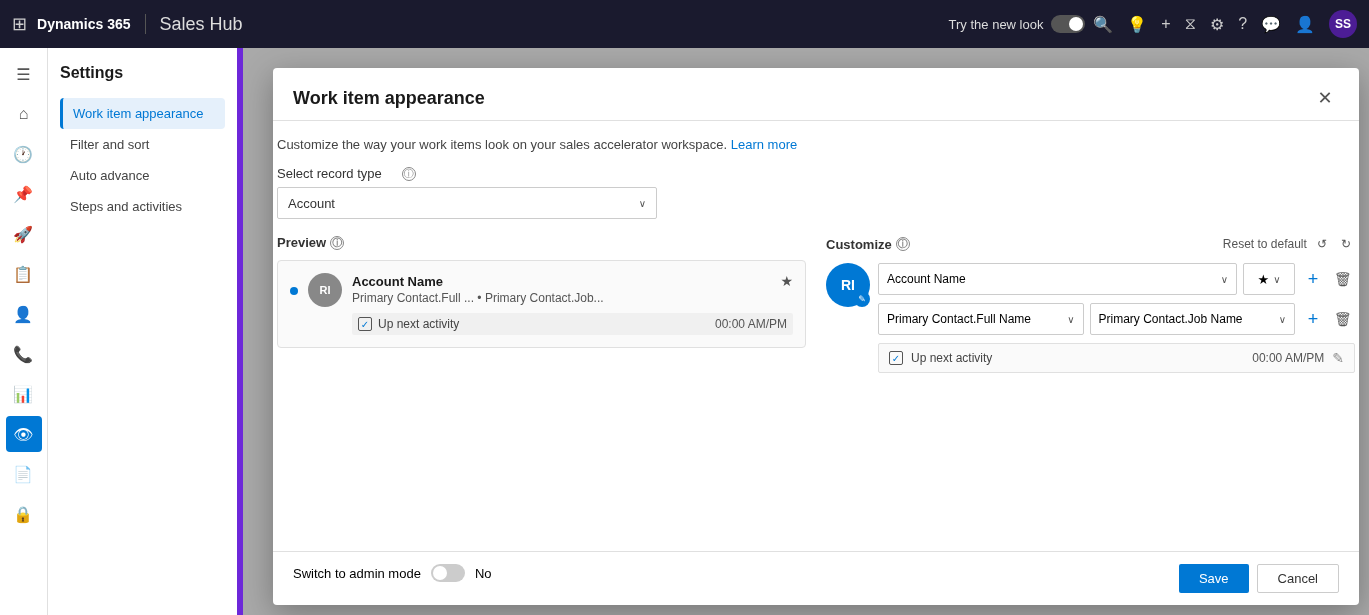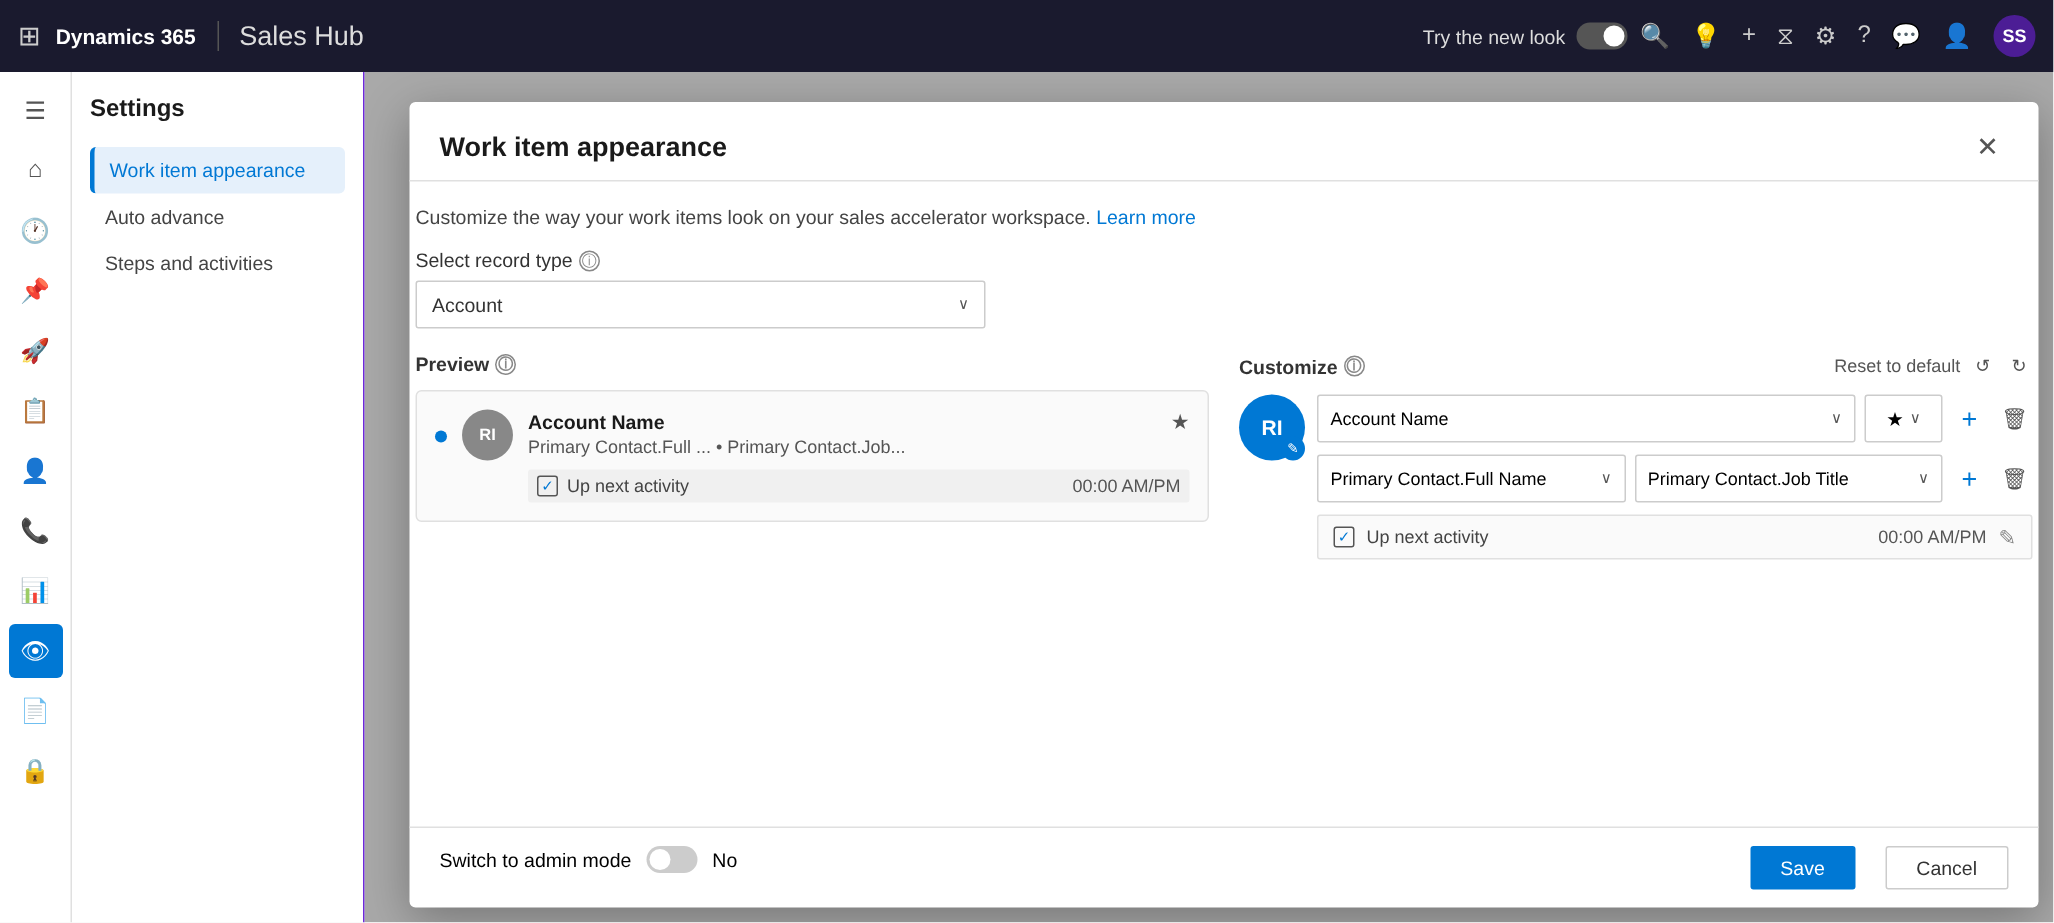--- a/index.html
+++ b/index.html
@@ -32,42 +32,42 @@
 
     
     .main-layout { display: flex; height: calc(615px - 48px); }
 
     
     .sidebar-left { width: 48px; background: #fff; border-right: 1px solid #e0e0e0; display: flex; flex-direction: column; align-items: center; padding-top: 8px; gap: 4px; }
     .sidebar-icon { width: 36px; height: 36px; display: flex; align-items: center; justify-content: center; color: #555; font-size: 16px; border-radius: 4px; cursor: pointer; }
     .sidebar-icon.active { background: #0078d4; color: white; }
 
     
-    .settings-panel { width: 195px; background: #fff; border-right: 1px solid #6d28d9; padding: 16px 12px; }
+    .settings-panel { width: 195px; background: #fff; border-right: 6px solid #6d28d9; padding: 16px 12px; }
     .settings-title { font-size: 16px; font-weight: 600; color: #1a1a1a; margin-bottom: 16px; }
     .settings-menu { list-style: none; }
     .settings-menu li { padding: 8px 10px; font-size: 13px; color: #444; cursor: pointer; border-radius: 4px; }
     .settings-menu li.active { background: #e5f0fb; color: #0078d4; font-weight: 500; border-left: 3px solid #0078d4; }
 
     
     .content-area { flex: 1; position: relative; overflow: hidden; }
     .overlay { position: absolute; top: 0; left: 0; right: 0; bottom: 0; background: rgba(0,0,0,0.3); z-index: 10; }
 
     
     .dialog { position: absolute; top: 20px; left: 30px; right: 10px; bottom: 10px; background: white; border-radius: 4px; box-shadow: 0 8px 32px rgba(0,0,0,0.3); z-index: 20; display: flex; flex-direction: column; }
     .dialog-header { display: flex; align-items: center; justify-content: space-between; padding: 16px 20px 8px; border-bottom: 1px solid #e0e0e0; }
     .dialog-title { font-size: 18px; font-weight: 600; color: #1a1a1a; }
     .dialog-close { width: 28px; height: 28px; display: flex; align-items: center; justify-content: center; cursor: pointer; color: #555; font-size: 18px; border-radius: 4px; }
     .dialog-body { flex: 1; overflow-y: auto; padding: 16px 4px; }
     .dialog-footer { padding: 12px 20px; border-top: 1px solid #e0e0e0; display: flex; align-items: flex-start; justify-content: space-between; }
 
     
     .subtitle { font-size: 13px; color: #444; margin-bottom: 4px; }
     .subtitle a { color: #0078d4; text-decoration: none; }
-    .field-label { font-size: 13px; color: #333; margin-bottom: 6px; display: flex; align-items: center; gap: 4px; }
+    .field-label { font-size: 13px; color: #333; margin-bottom: 6px; display: flex; align-items: center; gap: 20px; }
     .info-icon { width: 14px; height: 14px; border-radius: 50%; border: 1px solid #888; display: inline-flex; align-items: center; justify-content: center; font-size: 10px; color: #888; }
     .select-wrapper { width: 380px; }
     .select-field { width: 100%; height: 32px; border: 1px solid #ccc; border-radius: 2px; padding: 0 10px; display: flex; align-items: center; justify-content: space-between; cursor: pointer; background: white; font-size: 13px; color: #333; }
 
     
     .two-col { display: flex; gap: 20px; margin-top: 16px; }
     .col-left { flex: 1; }
     .col-right { flex: 1; }
 
     
@@ -159,20 +159,21 @@
     <div class="sidebar-icon">📊</div>
     <div class="sidebar-icon active">👁</div>
     <div class="sidebar-icon">📄</div>
     <div class="sidebar-icon">🔒</div>
   </div>
 
   <div class="settings-panel">
     <div class="settings-title">Settings</div>
     <ul class="settings-menu">
       <li class="active">Work item appearance</li>
+      <li>Filter and sort</li>
       <li>Auto advance</li>
       <li>Steps and activities</li>
     </ul>
   </div>
 
   <div class="content-area">
     <div class="overlay"></div>
 
     <div class="dialog">
 
@@ -266,21 +267,21 @@
                   <span class="add-icon">+</span>
                   <span class="del-icon">🗑</span>
                 </div>
 
                 <div class="customize-row">
                   <div class="customize-field">
                     <span>Primary Contact.Full Name</span>
                     <span class="chevron-down">∨</span>
                   </div>
                   <div class="customize-field">
-                    <span>Primary Contact.Job Title</span>
+                    <span>Primary Contact.Job Name</span>
                     <span class="chevron-down">∨</span>
                   </div>
                   <span class="add-icon">+</span>
                   <span class="del-icon">🗑</span>
                 </div>
 
                 <div class="activity-row">
                   <div class="activity-left">
                     <span class="checkbox-sm">✓</span>
                     <span>Up next activity</span>
@@ -295,21 +296,21 @@
           </div>
         </div>
       </div>
 
       <div class="dialog-footer">
         <div class="switch-row">
           <span>Switch to admin mode</span>
           <div class="toggle-sm"></div>
           <span>No</span>
         </div>
-        <div style="display:flex; gap:20px;">
+        <div style="display:flex; gap:8px;">
           <button class="btn-primary">Save</button>
           <button class="btn-secondary">Cancel</button>
         </div>
       </div>
     </div>
 
   </div>
 </div>
 
 </body></html>

